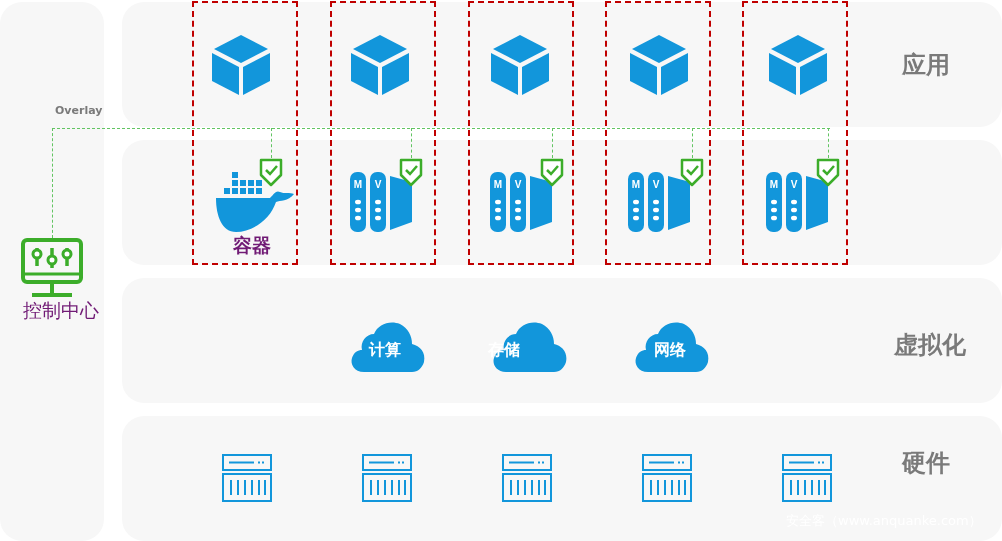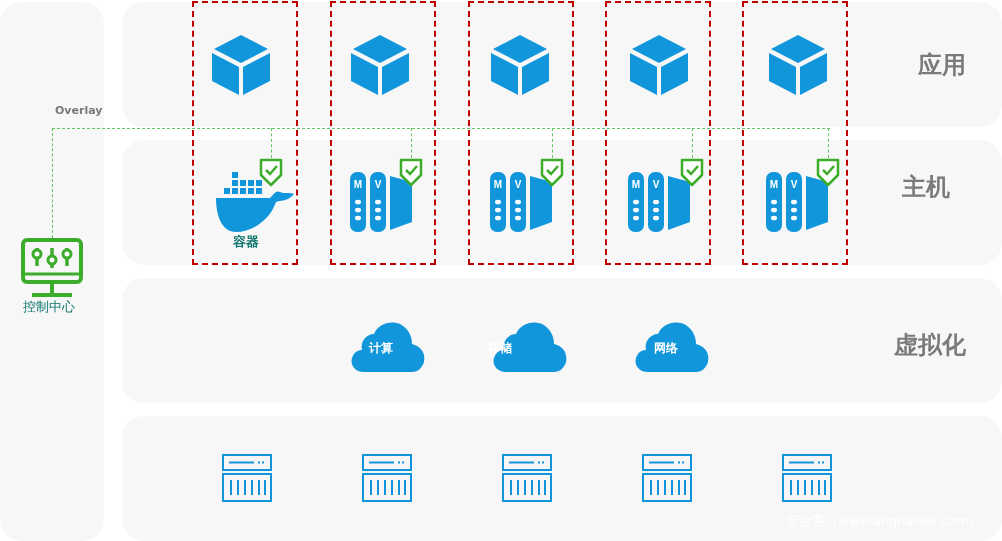--- a/index.html
+++ b/index.html
@@ -10,41 +10,41 @@
   #layer-app{top:2px;height:125px;}
   #layer-vm{top:140px;height:125px;}
   #layer-virt{top:278px;height:125px;}
   #layer-hw{top:416px;height:125px;}
   .layer-label{position:absolute;right:36px;font-weight:bold;color:#7a7a7a;font-size:24px;line-height:30px;text-align:center;width:80px;}
   .dashbox{position:absolute;top:1px;width:106px;height:264px;border:2.5px dashed #c00000;box-sizing:border-box;}
   .overlay-line{position:absolute;border-top:1px dashed #62c462;}
   .vline{position:absolute;border-left:1px dashed #62c462;}
   .overlay-label{position:absolute;left:55px;top:104px;font-size:11px;font-weight:bold;color:#7a7a7a;}
   .icon{position:absolute;}
-  .cloud-label{position:absolute;color:#fff;font-weight:bold;font-size:12px;}
-  .small-label{position:absolute;color:#0f766e;font-size:13px;}
+  .cloud-label{position:absolute;color:#fff;font-weight:bold;font-size:16px;}
+  .small-label{position:absolute;color:#701a75;font-size:19px;}
   .watermark{position:absolute;left:786px;top:512px;color:#ffffff;font-size:13px;}
 </style>
 </head>
 <body>
 
 <div class="panel" id="left-panel"></div>
 <div class="panel layer" id="layer-app">
-  <div class="layer-label" style="top:48px;text-align:right;">应用</div>
+  <div class="layer-label" style="top:48px;">应用</div>
 </div>
 <div class="panel layer" id="layer-vm">
   <div class="layer-label" style="top:32px;">
-    <div>主机</div>
   </div>
 </div>
 <div class="panel layer" id="layer-virt">
   <div class="layer-label" style="top:52px;right:22px;width:100px;">虚拟化</div>
 </div>
 <div class="panel layer" id="layer-hw">
   <div class="layer-label" style="top:32px;">
+    <div>硬件</div>
   </div>
 </div>
 
 <div class="overlay-label">Overlay</div>
 <div class="overlay-line" style="left:52px;top:128px;width:778px;"></div>
 <div class="vline" style="left:52px;top:128px;height:110px;"></div>
 <div class="vline" style="left:271px;top:128px;height:30px;"></div>
 <div class="vline" style="left:411px;top:128px;height:30px;"></div>
 <div class="vline" style="left:552px;top:128px;height:30px;"></div>
 <div class="vline" style="left:692px;top:128px;height:30px;"></div>

